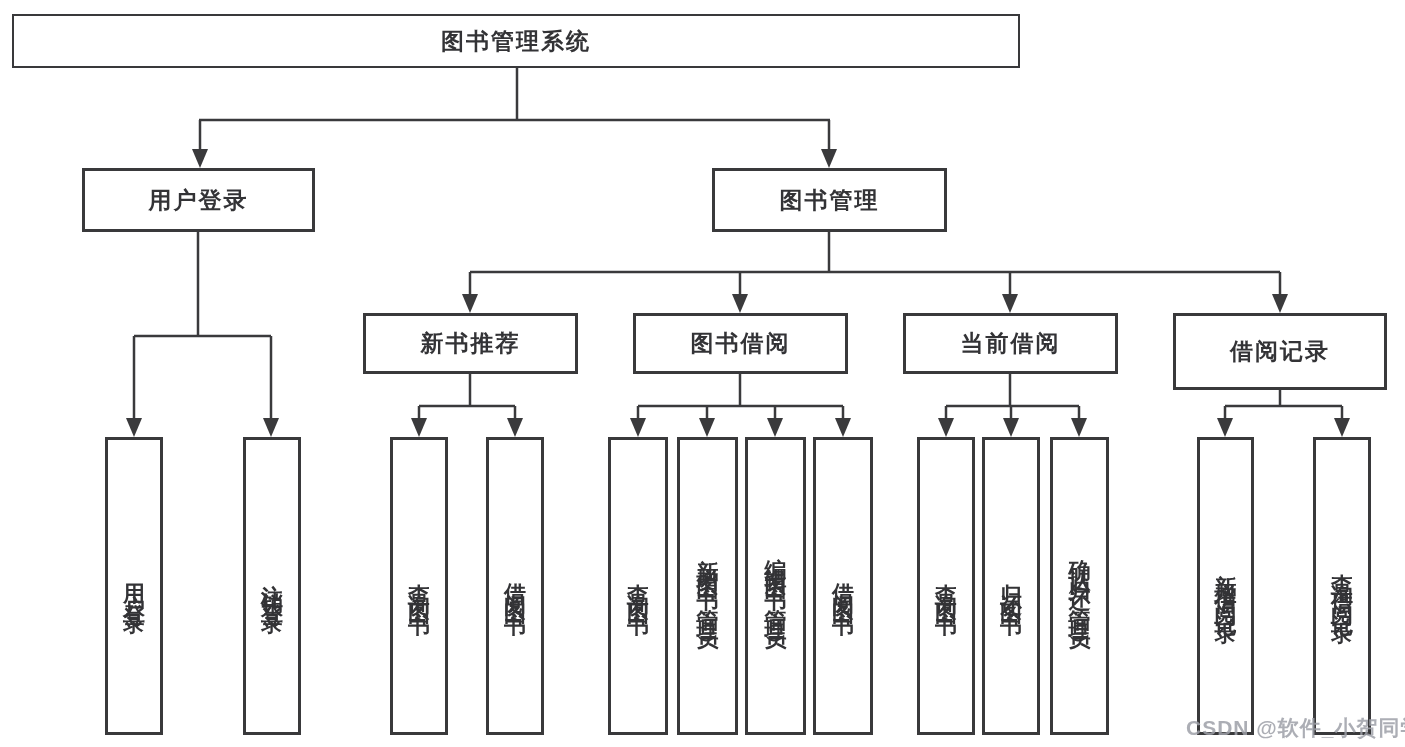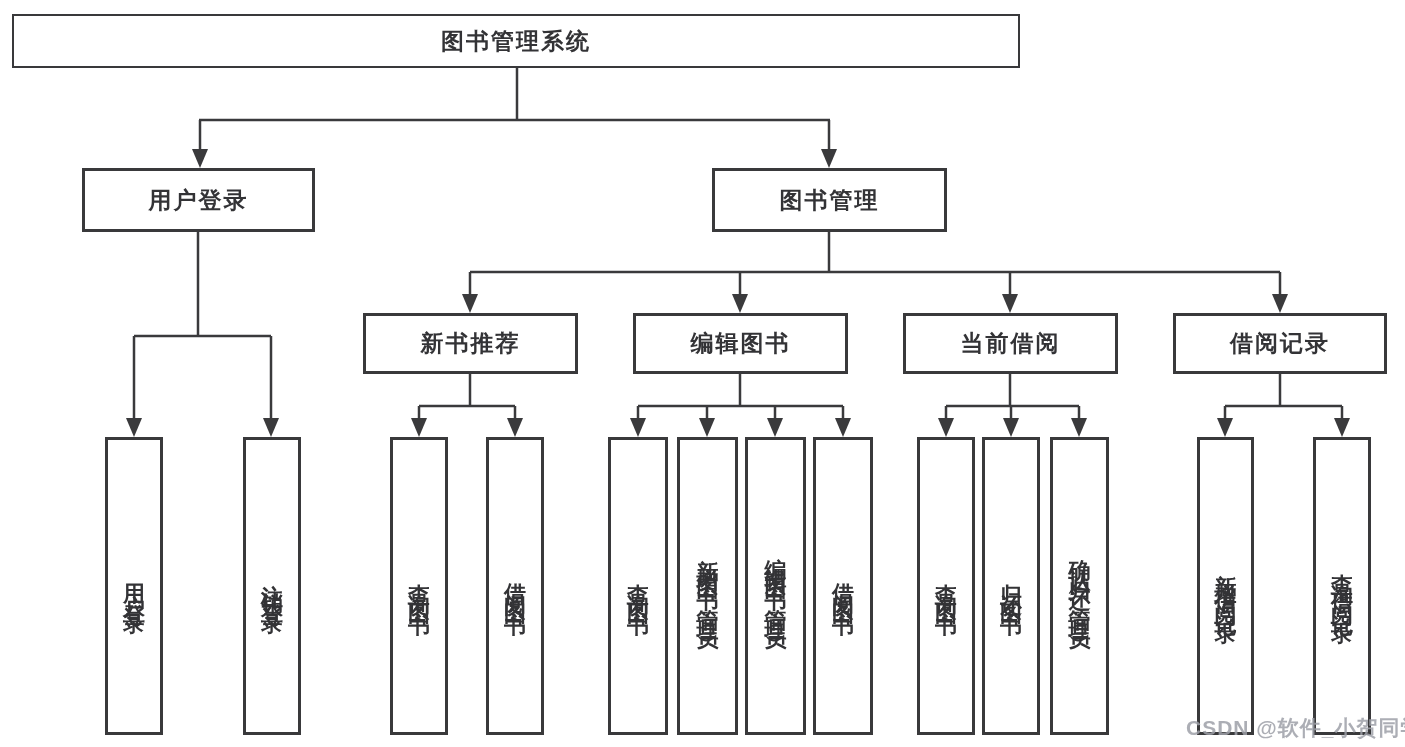--- a/index.html
+++ b/index.html
@@ -93,26 +93,26 @@
     <span class="hlabel">用户登录</span>
   </div>
   <div class="box" style="left:712px;top:168px;width:235px;height:64px">
     <span class="hlabel">图书管理</span>
   </div>
 
   <div class="box" style="left:363px;top:313px;width:215px;height:61px">
     <span class="hlabel">新书推荐</span>
   </div>
   <div class="box" style="left:633px;top:313px;width:215px;height:61px">
-    <span class="hlabel">编辑图书</span>
+    <span class="hlabel">图书借阅</span>
   </div>
   <div class="box" style="left:903px;top:313px;width:215px;height:61px">
     <span class="hlabel">当前借阅</span>
   </div>
-  <div class="box" style="left:1173px;top:313px;width:214px;height:61px">
+  <div class="box" style="left:1173px;top:313px;width:214px;height:77px">
     <span class="hlabel">借阅记录</span>
   </div>
 
   <div class="box v" style="left:105px">
     <span class="vlabel">用户登录</span>
   </div>
   <div class="box v" style="left:243px">
     <span class="vlabel">注销登录</span>
   </div>
 

